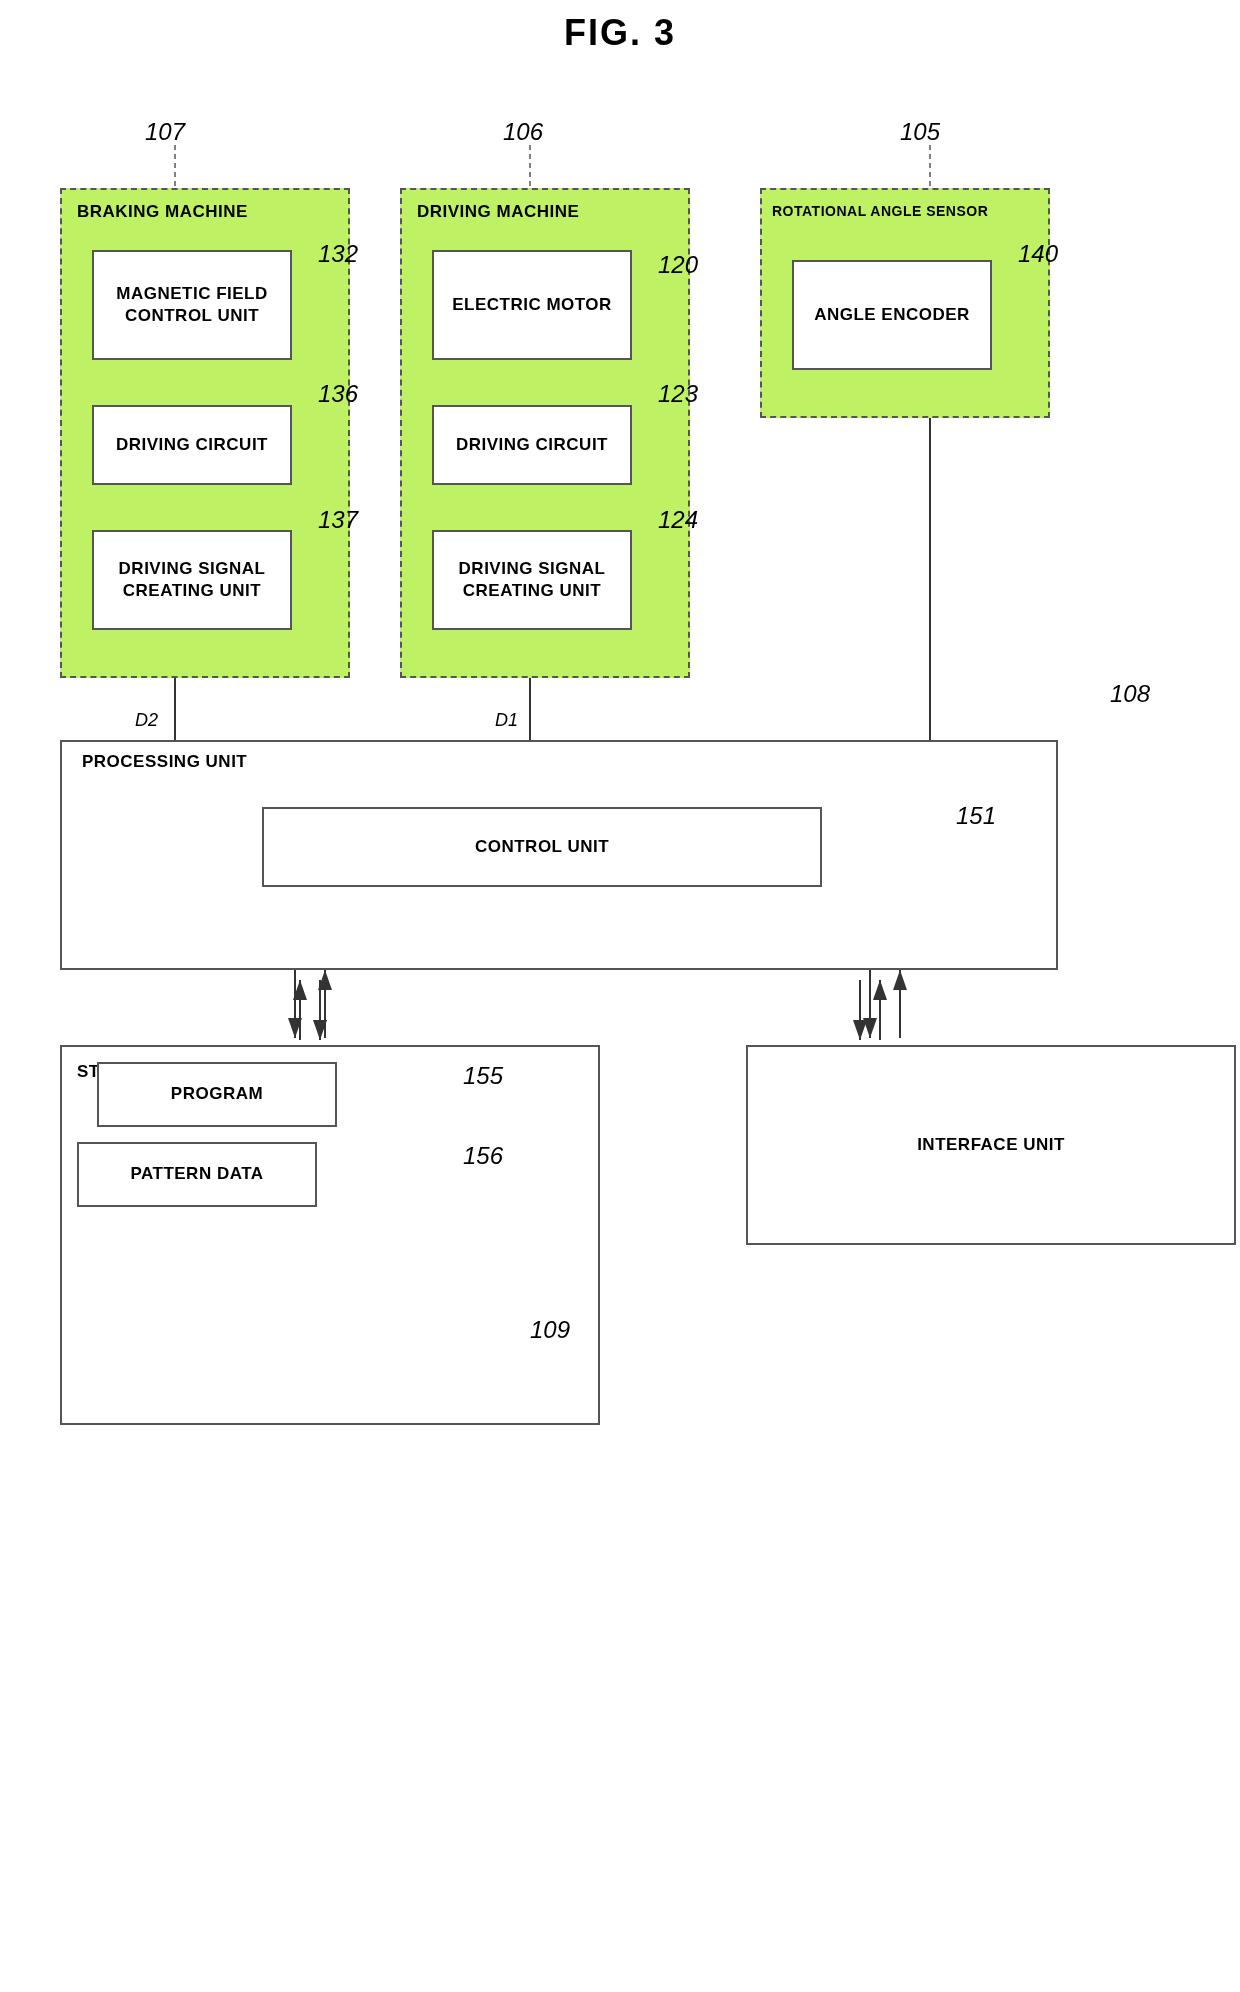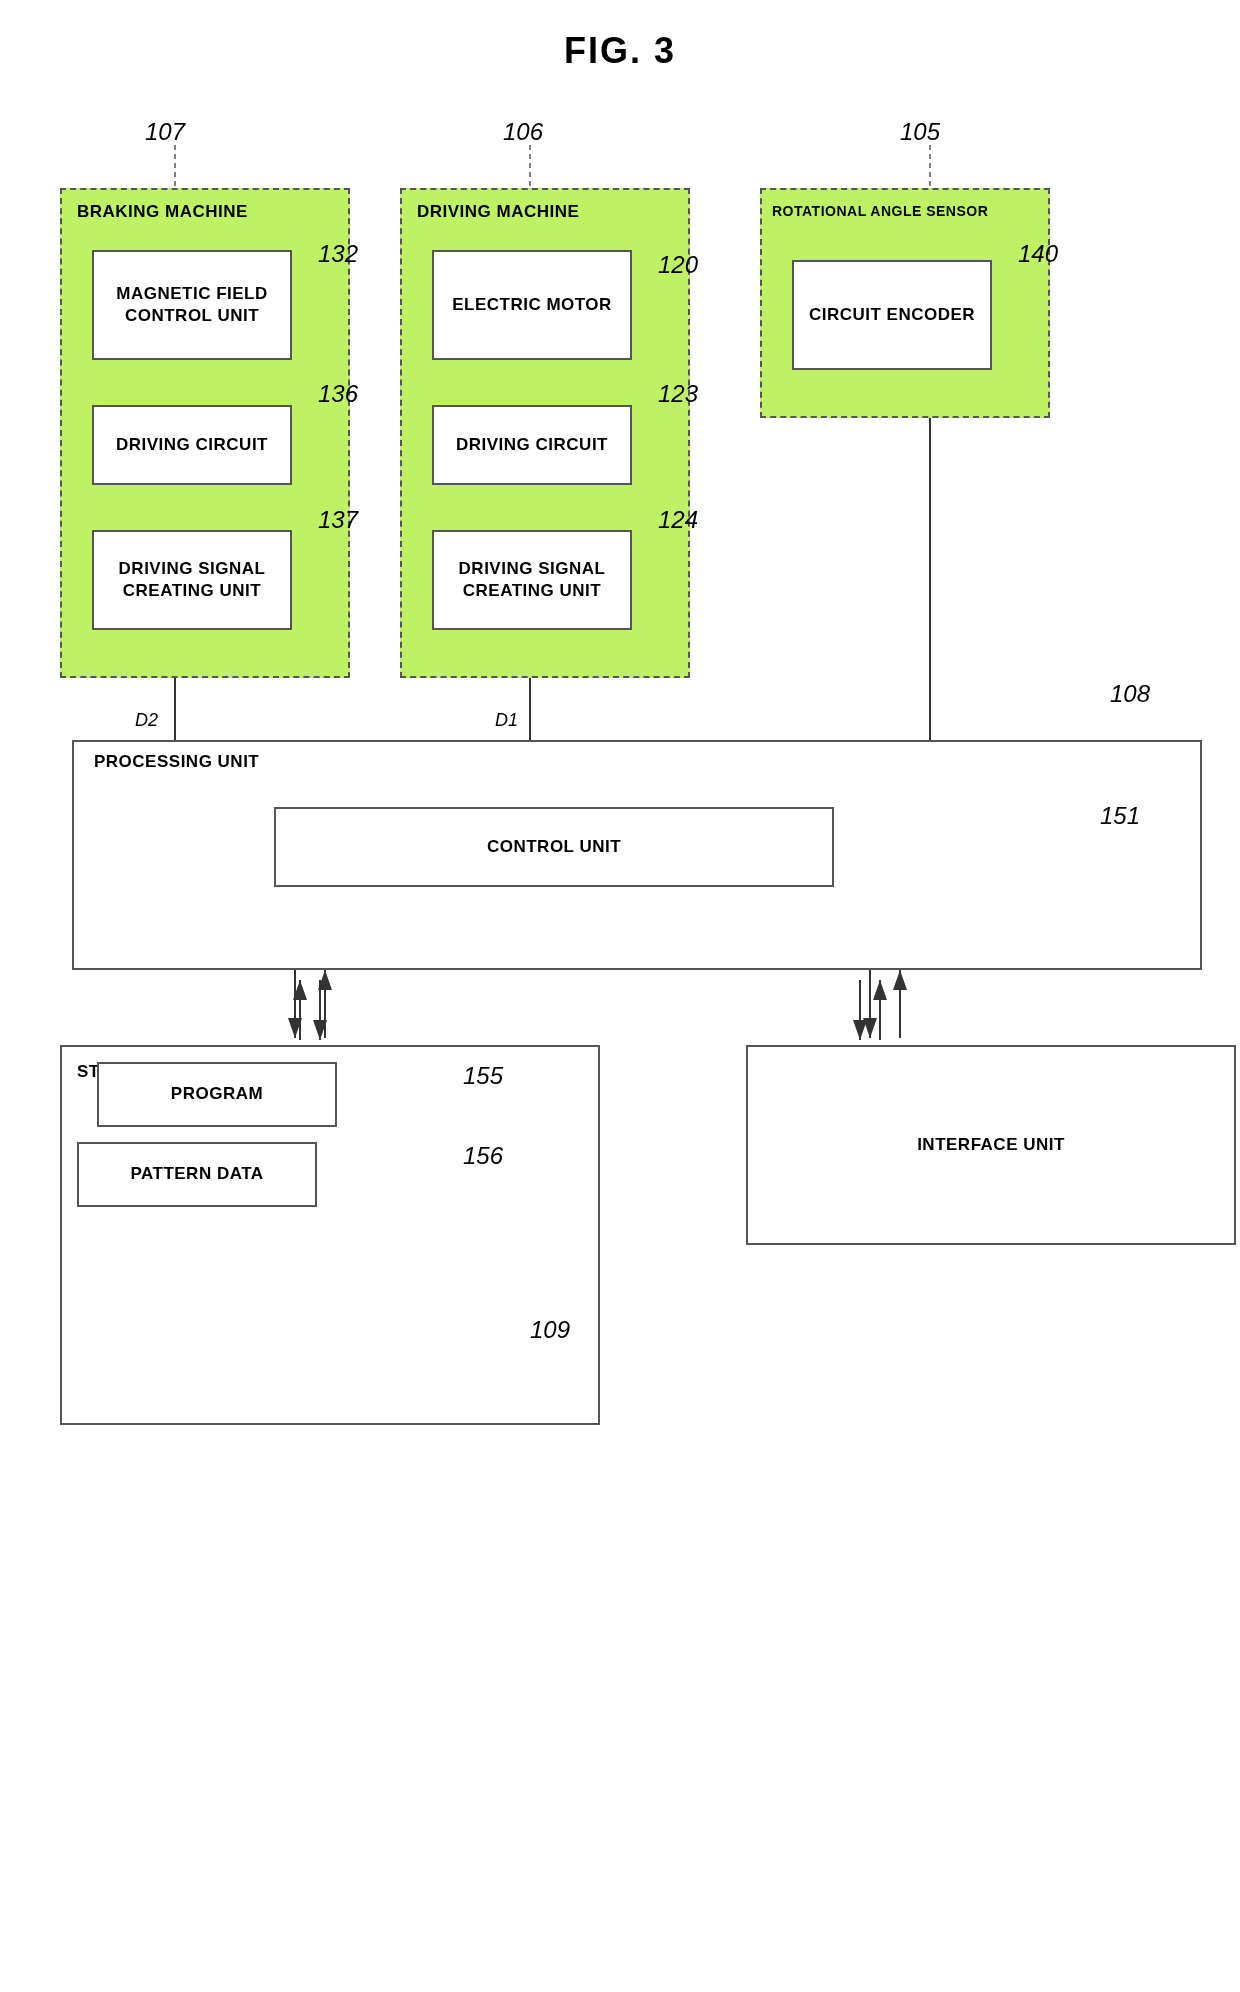--- a/index.html
+++ b/index.html
@@ -9,21 +9,21 @@
       background: #fff;
       font-family: Arial, sans-serif;
       position: relative;
       overflow: hidden;
     }
 
     .fig-title {
       text-align: center;
       font-size: 36px;
       font-weight: bold;
-      padding-top: 30px;
+      padding-top: 12px;
       letter-spacing: 2px;
     }
 
     
     .diagram {
       position: absolute;
       top: 80px;
       left: 40px;
       width: 1160px;
       height: 1880px;
@@ -182,31 +182,31 @@
       <span class="box-label">DRIVING SIGNAL CREATING UNIT</span>
     </div>
   </div>
 
   <div class="dashed-box" style="left:720px; top:108px; width:290px; height:230px;">
     <div class="section-label" style="top:12px; left:10px; font-size:14px; line-height:1.3;">ROTATIONAL ANGLE SENSOR</div>
 
     <div class="ref" style="right:-10px; top:50px;">140</div>
 
     <div class="solid-box" style="left:30px; top:70px; width:200px; height:110px;">
-      <span class="box-label">CIRCUIT ENCODER</span>
+      <span class="box-label">ANGLE ENCODER</span>
     </div>
   </div>
 
   <div class="ref" style="left:1070px; top:600px;">108</div>
 
   <div class="d-label" style="left:95px; top:630px;">D2</div>
 
   <div class="d-label" style="left:455px; top:630px;">D1</div>
 
-  <div class="solid-box" style="left:32px; top:660px; width:1130px; height:230px;">
+  <div class="solid-box" style="left:20px; top:660px; width:998px; height:230px;">
     <div class="section-label" style="top:10px; left:20px;">PROCESSING UNIT</div>
 
     <div class="ref" style="right:60px; top:60px;">151</div>
 
     <div class="solid-box" style="left:200px; top:65px; width:560px; height:80px;">
       <span class="box-label">CONTROL UNIT</span>
     </div>
   </div>
 
   <svg style="position:absolute;top:890px;left:0;width:1160px;height:80px;overflow:visible;" xmlns="http://www.w3.org/2000/svg">

